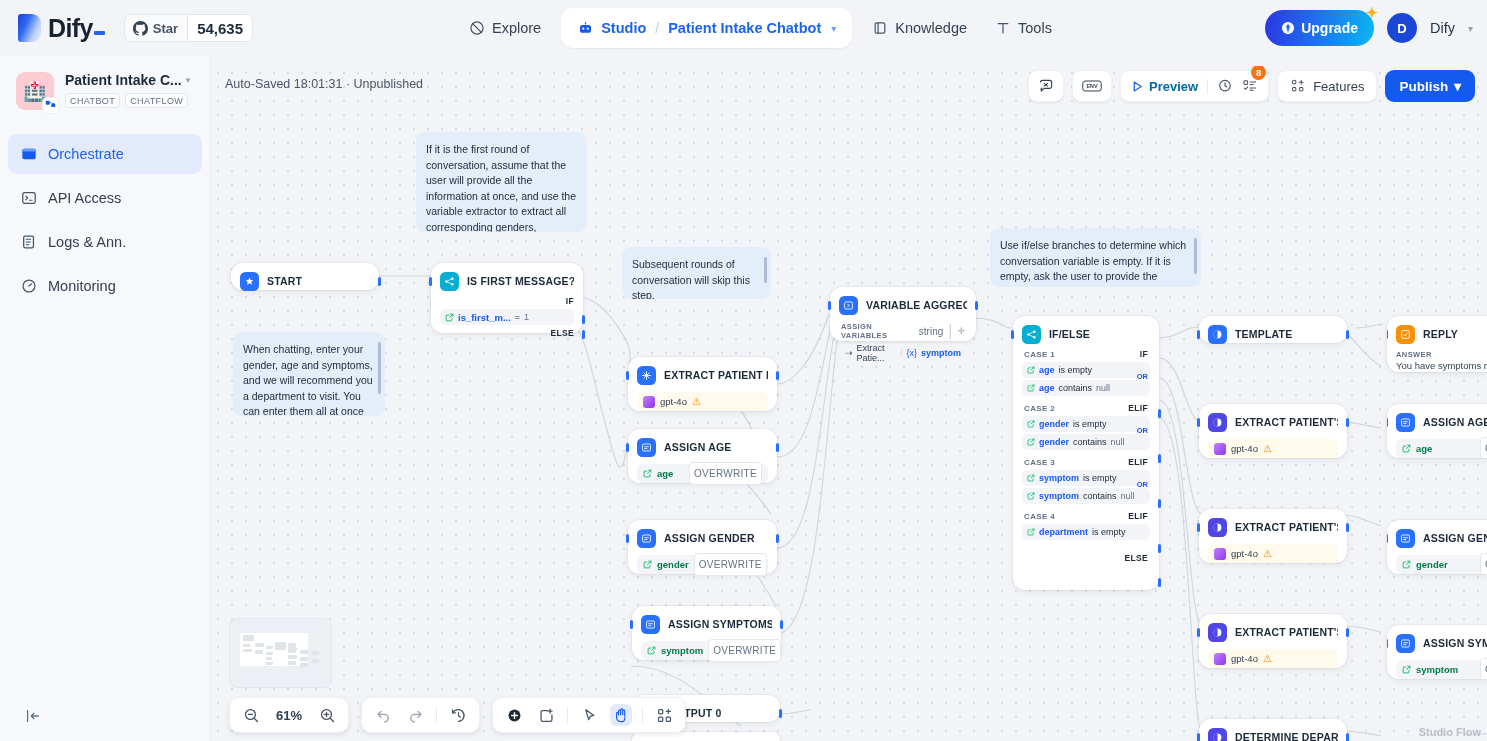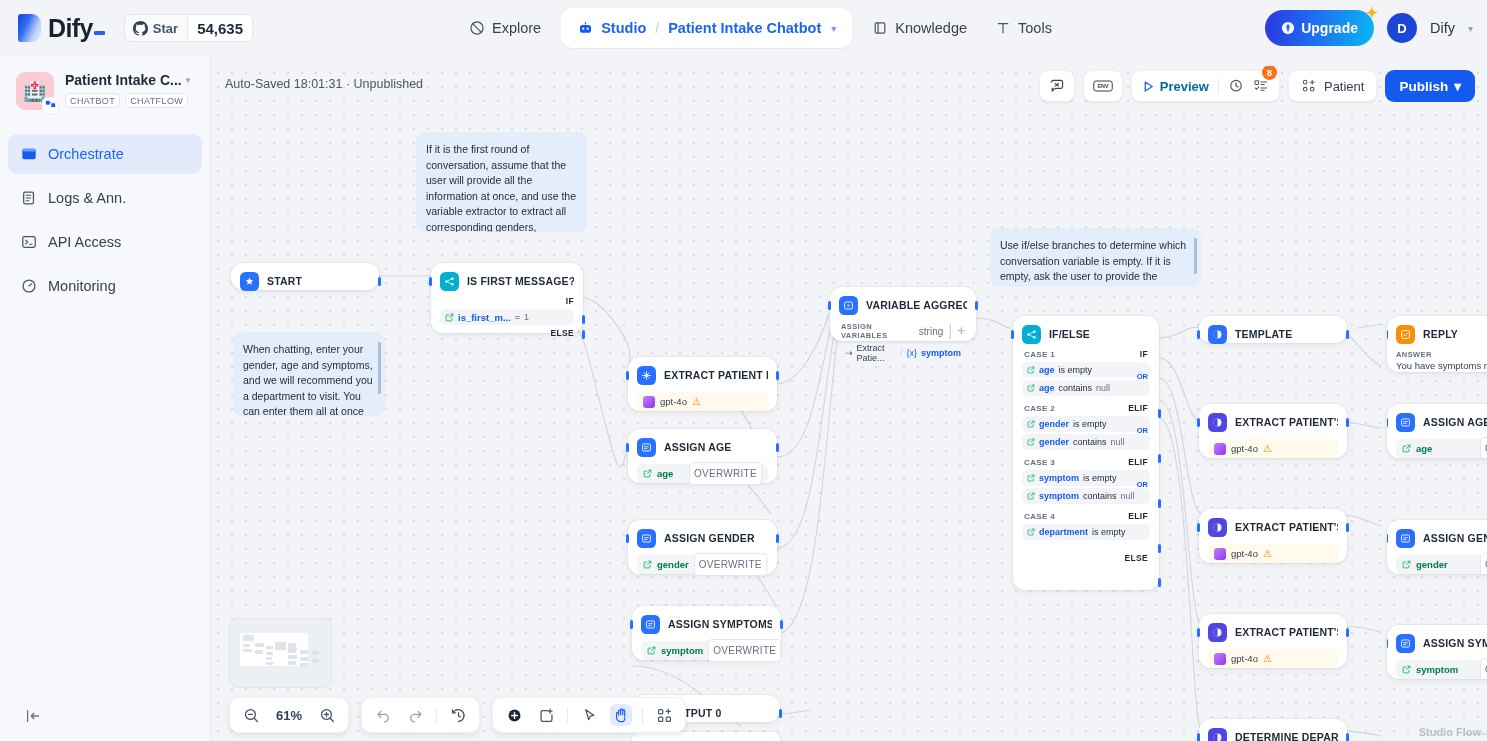--- a/index.html
+++ b/index.html
@@ -364,34 +364,34 @@
         <svg width="16" height="16" viewBox="0 0 18 18">
             <rect x="1.5" y="3" width="15" height="12" rx="2" fill="#155aef"></rect>
             <rect x="1.5" y="3" width="15" height="3.3" rx="1.6" fill="#6c9cf5"></rect>
           </svg>
       </span>
       <span>Orchestrate</span>
     </div>
     <div class="side-item">
       <span class="ic">
         <svg width="16" height="16" viewBox="0 0 18 18" fill="none">
-            <rect x="3" y="2.5" width="11" height="13" rx="1.6" stroke="#475467" stroke-width="1.4"></rect>
-            <path d="M5.8 6h5M5.8 9h5M5.8 12h3" stroke="#475467" stroke-width="1.2" stroke-linecap="round"></path>
-          </svg>
-      </span>
-      <span>Logs &amp; Ann.</span>
+            <rect x="2" y="3" width="14" height="12" rx="2" stroke="#475467" stroke-width="1.4"></rect>
+            <path d="M5.5 7l2 2-2 2M9.5 11.5h3" stroke="#475467" stroke-width="1.3" stroke-linecap="round"></path>
+          </svg>
+      </span>
+      <span>API Access</span>
     </div>
     <div class="side-item">
       <span class="ic">
         <svg width="16" height="16" viewBox="0 0 18 18" fill="none">
-            <rect x="2" y="3" width="14" height="12" rx="2" stroke="#475467" stroke-width="1.4"></rect>
-            <path d="M5.5 7l2 2-2 2M9.5 11.5h3" stroke="#475467" stroke-width="1.3" stroke-linecap="round"></path>
-          </svg>
-      </span>
-      <span>API Access</span>
+            <rect x="3" y="2.5" width="11" height="13" rx="1.6" stroke="#475467" stroke-width="1.4"></rect>
+            <path d="M5.8 6h5M5.8 9h5M5.8 12h3" stroke="#475467" stroke-width="1.2" stroke-linecap="round"></path>
+          </svg>
+      </span>
+      <span>Logs &amp; Ann.</span>
     </div>
     <div class="side-item">
       <span class="ic">
         <svg width="16" height="16" viewBox="0 0 18 18" fill="none">
             <circle cx="9" cy="9" r="6.7" stroke="#475467" stroke-width="1.4"></circle>
             <path d="M9 9l3-2.4" stroke="#475467" stroke-width="1.4" stroke-linecap="round"></path>
           </svg>
       </span>
       <span>Monitoring</span>
     </div>
@@ -444,21 +444,21 @@
         </div>
         <div class="badge-dot">8</div>
       </div>
       <div class="features-btn">
         <svg width="16" height="16" viewBox="0 0 20 20" fill="none">
             <circle cx="5.2" cy="5.2" r="2.3" stroke="#475467" stroke-width="1.3"></circle>
             <circle cx="5.2" cy="14" r="2.3" stroke="#475467" stroke-width="1.3"></circle>
             <circle cx="14" cy="14" r="2.3" stroke="#475467" stroke-width="1.3"></circle>
             <path d="M14 2.8v5M11.5 5.3h5" stroke="#475467" stroke-width="1.3" stroke-linecap="round"></path>
           </svg>
-        <span>Patient</span>
+        <span>Features</span>
       </div>
       <div class="publish-btn">
         <span>Publish</span>
         <span>▾</span>
       </div>
     </div>
   </div>
 
   <svg width="1276" height="675" style="position:absolute;left:0;top:0;">
     <path class="edge" d="M157,210 C190,210 190,210 222,210"></path>
@@ -496,20 +496,25 @@
     <div style="width:152px;">If it is the first round of conversation, assume that the user will provide all the information at once, and use the variable extractor to extract all corresponding genders, symptoms, and ages.</div>
 
   </div>
 
   <div class="note" style="left:22px;top:266px;width:152px;height:84px;">
     <div class="note-scroll" style="height:52px;"></div>
     <div style="width:130px;">When chatting, enter your gender, age and symptoms, and we will recommend you a department to visit. You can enter them all at once or in batches.</div>
 
   </div>
 
+  <div class="note" style="left:411px;top:181px;width:149px;height:52px;">
+    <div class="note-scroll" style="height:26px;"></div>
+    <div style="width:128px;">Subsequent rounds of conversation will skip this step.</div>
+
+  </div>
 
   <div class="note" style="left:779px;top:162px;width:211px;height:59px;">
     <div class="note-scroll" style="height:36px;"></div>
     <div style="width:190px;">Use if/else branches to determine which conversation variable is empty. If it is empty, ask the user to provide the corresponding information.</div>
 
   </div>
 
   <div class="node" style="left:20px;top:197px;width:148px;height:27px;">
     <div class="node-head">
       <div class="nico blue">

